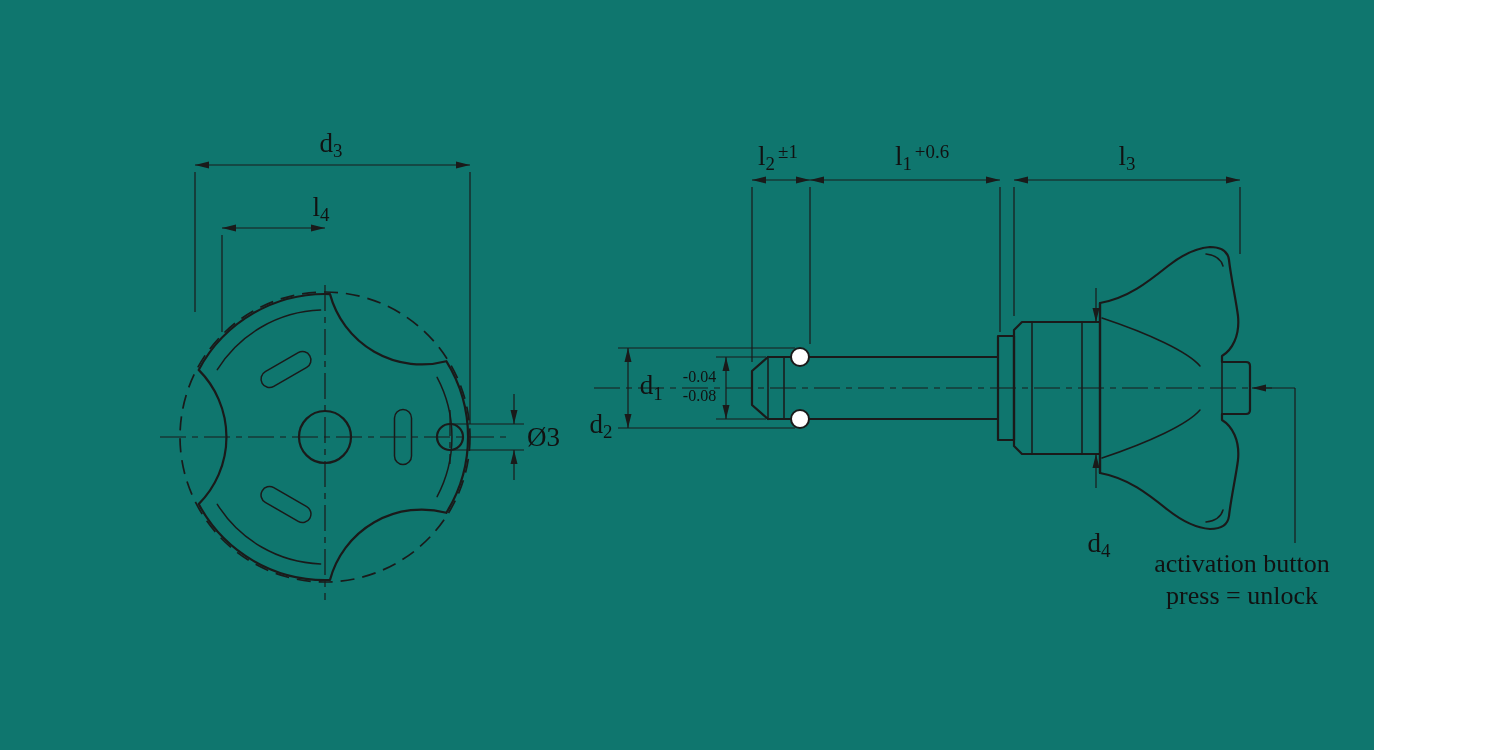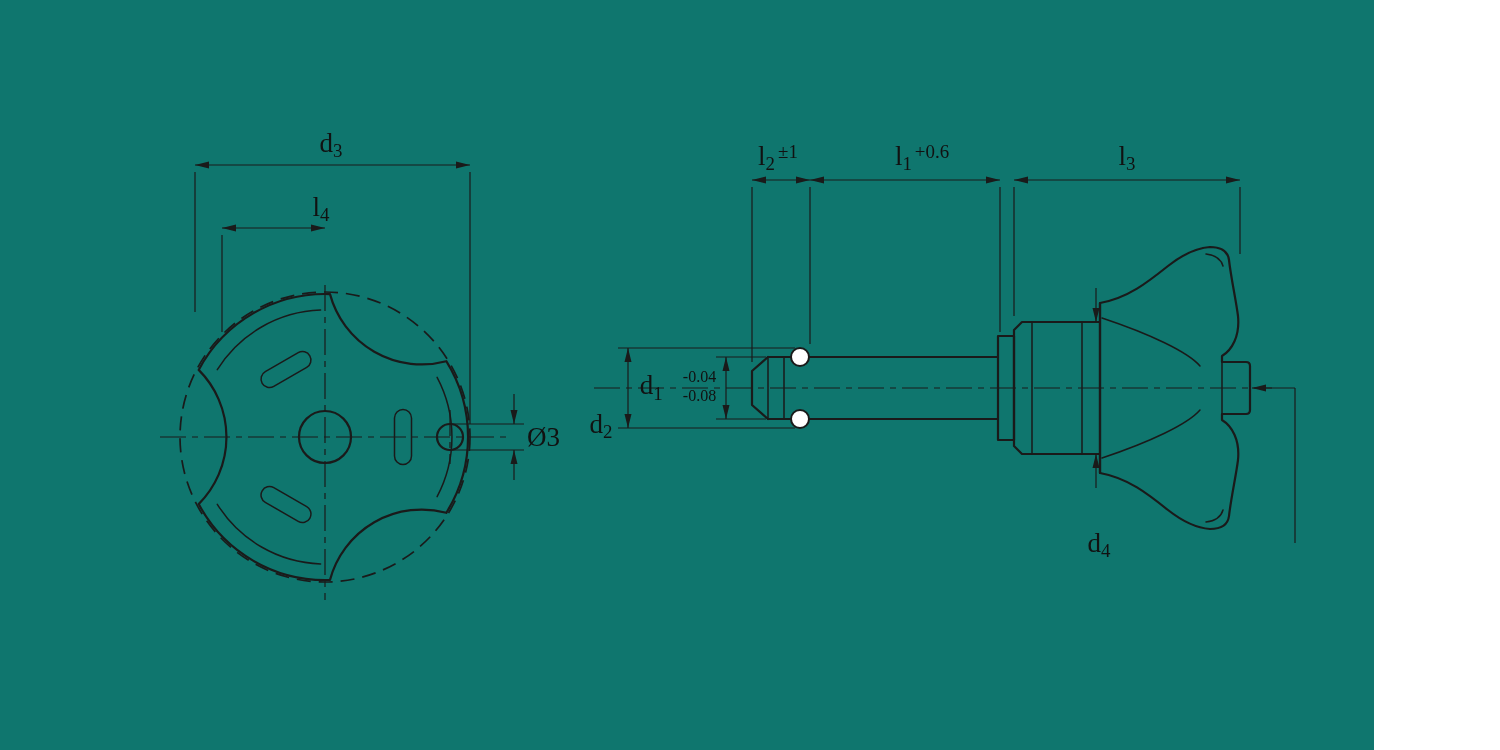--- a/index.html
+++ b/index.html
@@ -193,15 +193,17 @@
 
 <div class="dim-label" style="left:678px;top:388px;">
   <span>d</span><span class="sub">1</span><span class="tolstack"><span>-0.04</span><span>-0.08</span></span>
 </div>
 
 <div class="dim-label" style="left:1099px;top:543px;">
   <span>d</span><span class="sub">4</span>
 </div>
 
 <div class="annotation" style="left:1242px;top:548px;">
+  <div>activation button</div>
+  <div>press = unlock</div>
 </div>
 
 </div>
 
 </body></html>

